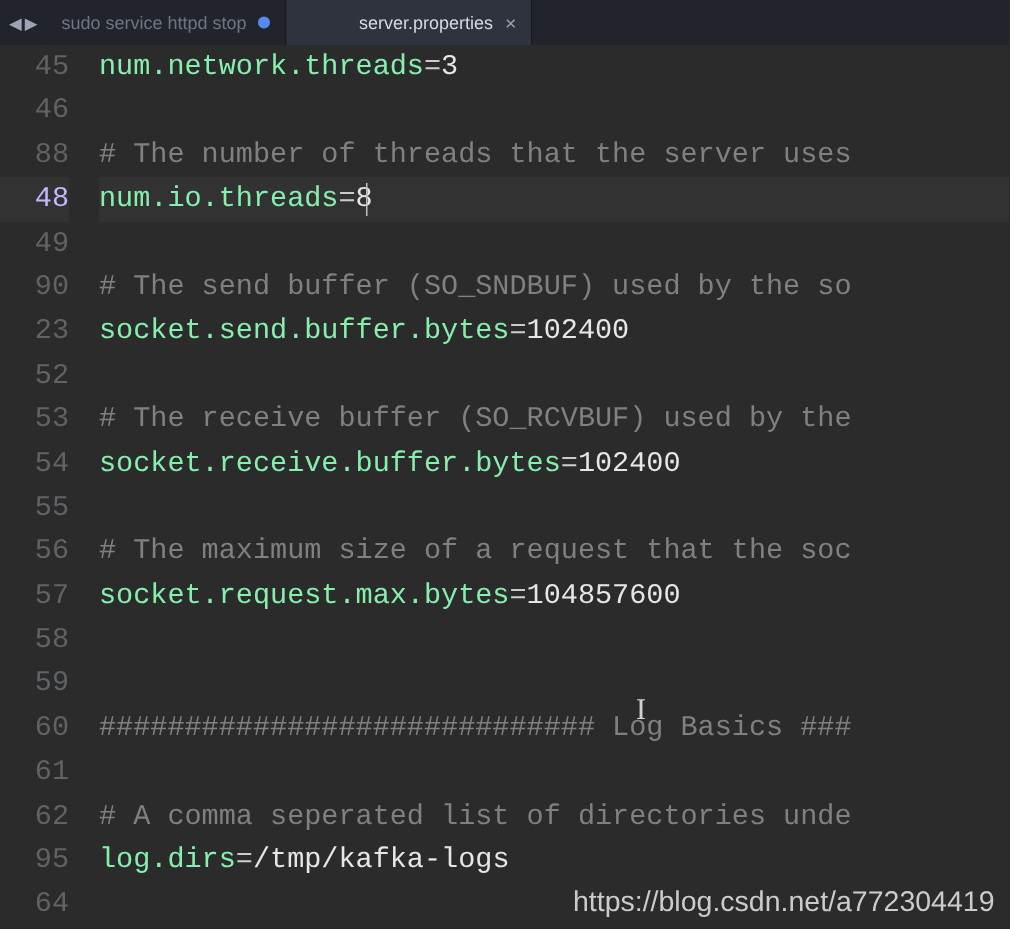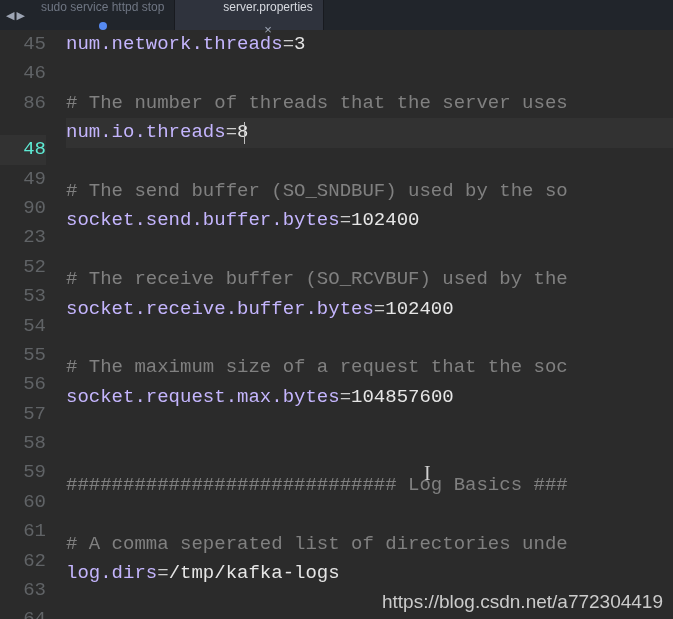--- a/index.html
+++ b/index.html
@@ -32,21 +32,20 @@
   }
   .nav-arrows span { font-size: 11px; }
   .tab {
     display: flex;
     align-items: center;
     height: 30px;
     padding: 0 10px;
     border-right: 1px solid #181a1f;
     gap: 8px;
     cursor: pointer;
-    flex-direction: column;
   }
   .tab.inactive { background: #21252b; color: #6f7683; }
   .tab.active   { background: #2f333d; color: #d7dae0; padding-left: 48px; }
   .tab .dot {
     width: 8px; height: 8px; border-radius: 50%;
     background: #568af2;
   }
   .tab .close {
     font-size: 13px;
     color: #9da5b4;
@@ -74,24 +73,23 @@
   .line-row {
     height: 29.4px;
     line-height: 29.4px;
     position: relative;
   }
   .line-row.current {
     background: #323232;
   }
   .gutter .line-row.current {
     background: #323232;
-    color: #5eead4;
-    margin-top: 17px;
+    color: #c4b5fd;
   }
-  .tok-key    { color: #c4b5fd; }   
+  .tok-key    { color: #86efac; }   
   .tok-eq     { color: #cccccc; }   
   .tok-val    { color: #e6e6e6; }   
   .tok-comment{ color: #808080; }   
   .cursor-caret {
     position: absolute;
     width: 1px;
     background: #bfbfbf;
     height: 22px;
     top: 4px;
   }
@@ -130,37 +128,37 @@
         <span>server.properties</span>
         <span class="close">×</span>
       </div>
     </div>
 </div>
 
 <div class="editor">
   <div class="gutter" id="gutter-mount">
       <div class="line-row">45</div>
       <div class="line-row">46</div>
-      <div class="line-row">86</div>
+      <div class="line-row">88</div>
       <div class="line-row current">48</div>
       <div class="line-row">49</div>
       <div class="line-row">90</div>
       <div class="line-row">23</div>
       <div class="line-row">52</div>
       <div class="line-row">53</div>
       <div class="line-row">54</div>
       <div class="line-row">55</div>
       <div class="line-row">56</div>
       <div class="line-row">57</div>
       <div class="line-row">58</div>
       <div class="line-row">59</div>
       <div class="line-row">60</div>
       <div class="line-row">61</div>
       <div class="line-row">62</div>
-      <div class="line-row">63</div>
+      <div class="line-row">95</div>
       <div class="line-row">64</div>
     </div>
   <div class="code" id="code-mount"><div class="line-row"><span class="tok-key">num.network.threads</span><span class="tok-eq">=</span><span class="tok-val">3</span></div><div class="line-row"></div><div class="line-row"><span class="tok-comment"># The number of threads that the server uses</span></div><div class="line-row current"><span class="tok-key">num.io.threads</span><span class="tok-eq">=</span><span class="tok-val">8</span><span class="cursor-caret" style="left: 178px;"></span></div><div class="line-row"></div><div class="line-row"><span class="tok-comment"># The send buffer (SO_SNDBUF) used by the so</span></div><div class="line-row"><span class="tok-key">socket.send.buffer.bytes</span><span class="tok-eq">=</span><span class="tok-val">102400</span></div><div class="line-row"></div><div class="line-row"><span class="tok-comment"># The receive buffer (SO_RCVBUF) used by the</span></div><div class="line-row"><span class="tok-key">socket.receive.buffer.bytes</span><span class="tok-eq">=</span><span class="tok-val">102400</span></div><div class="line-row"></div><div class="line-row"><span class="tok-comment"># The maximum size of a request that the soc</span></div><div class="line-row"><span class="tok-key">socket.request.max.bytes</span><span class="tok-eq">=</span><span class="tok-val">104857600</span></div><div class="line-row"></div><div class="line-row"></div><div class="line-row"><span class="tok-comment">############################# Log Basics ###</span></div><div class="line-row"></div><div class="line-row"><span class="tok-comment"># A comma seperated list of directories unde</span></div><div class="line-row"><span class="tok-key">log.dirs</span><span class="tok-eq">=</span><span class="tok-val">/tmp/kafka-logs</span></div><div class="line-row"></div></div>
 </div>
 
 <span class="ibeam" style="left:424px; top:462px;">I</span>
 
 <div class="watermark">https://blog.csdn.net/a772304419</div>
 
 </body></html>

